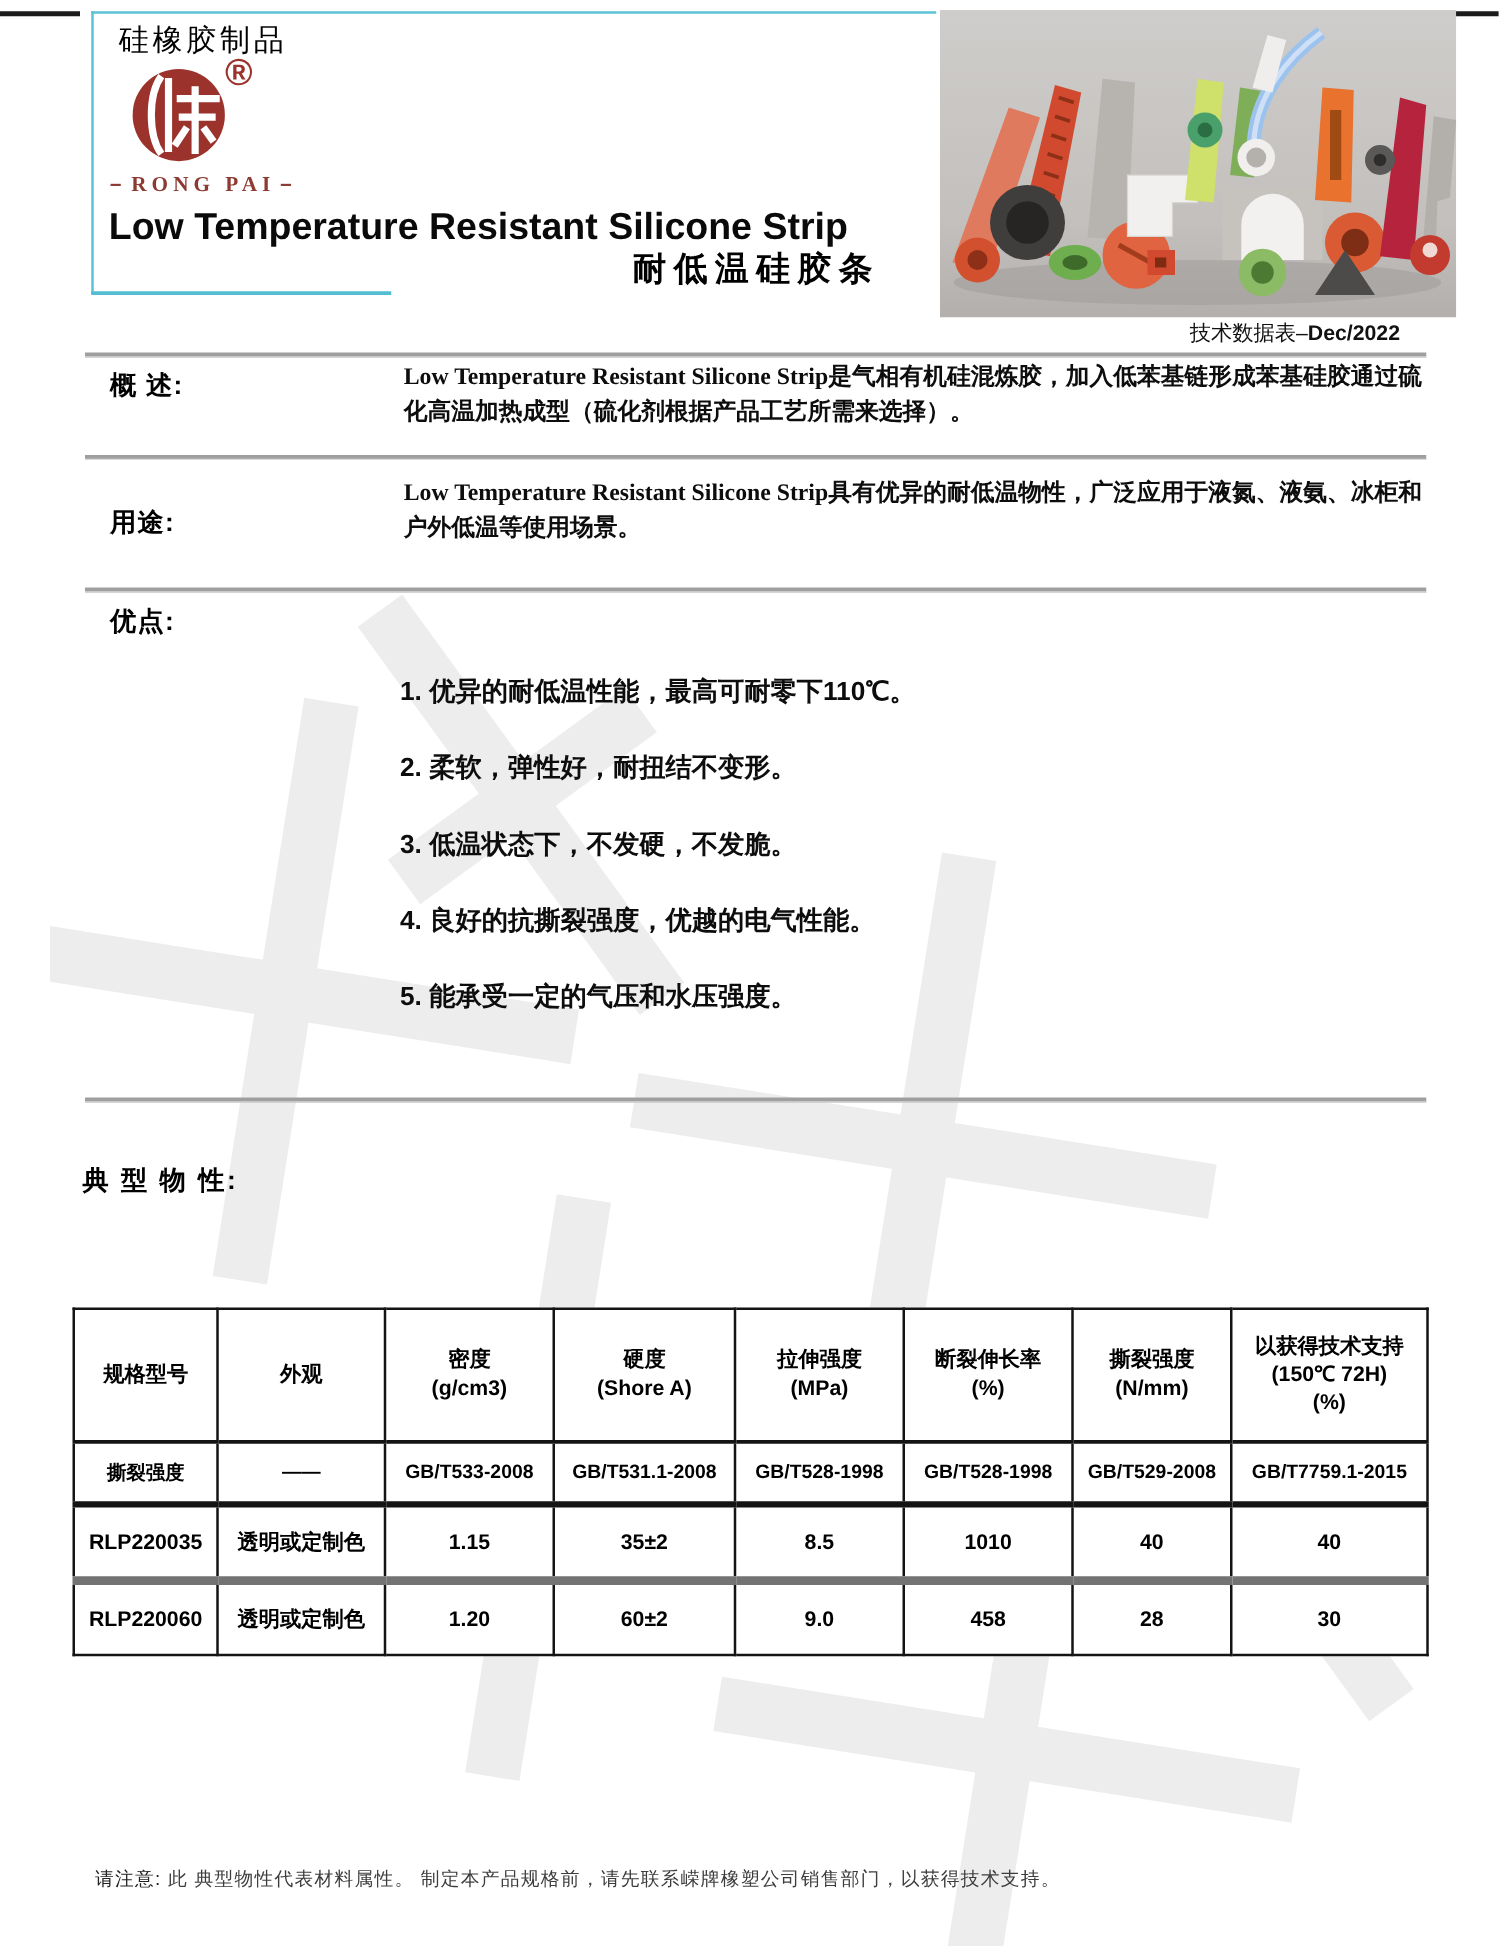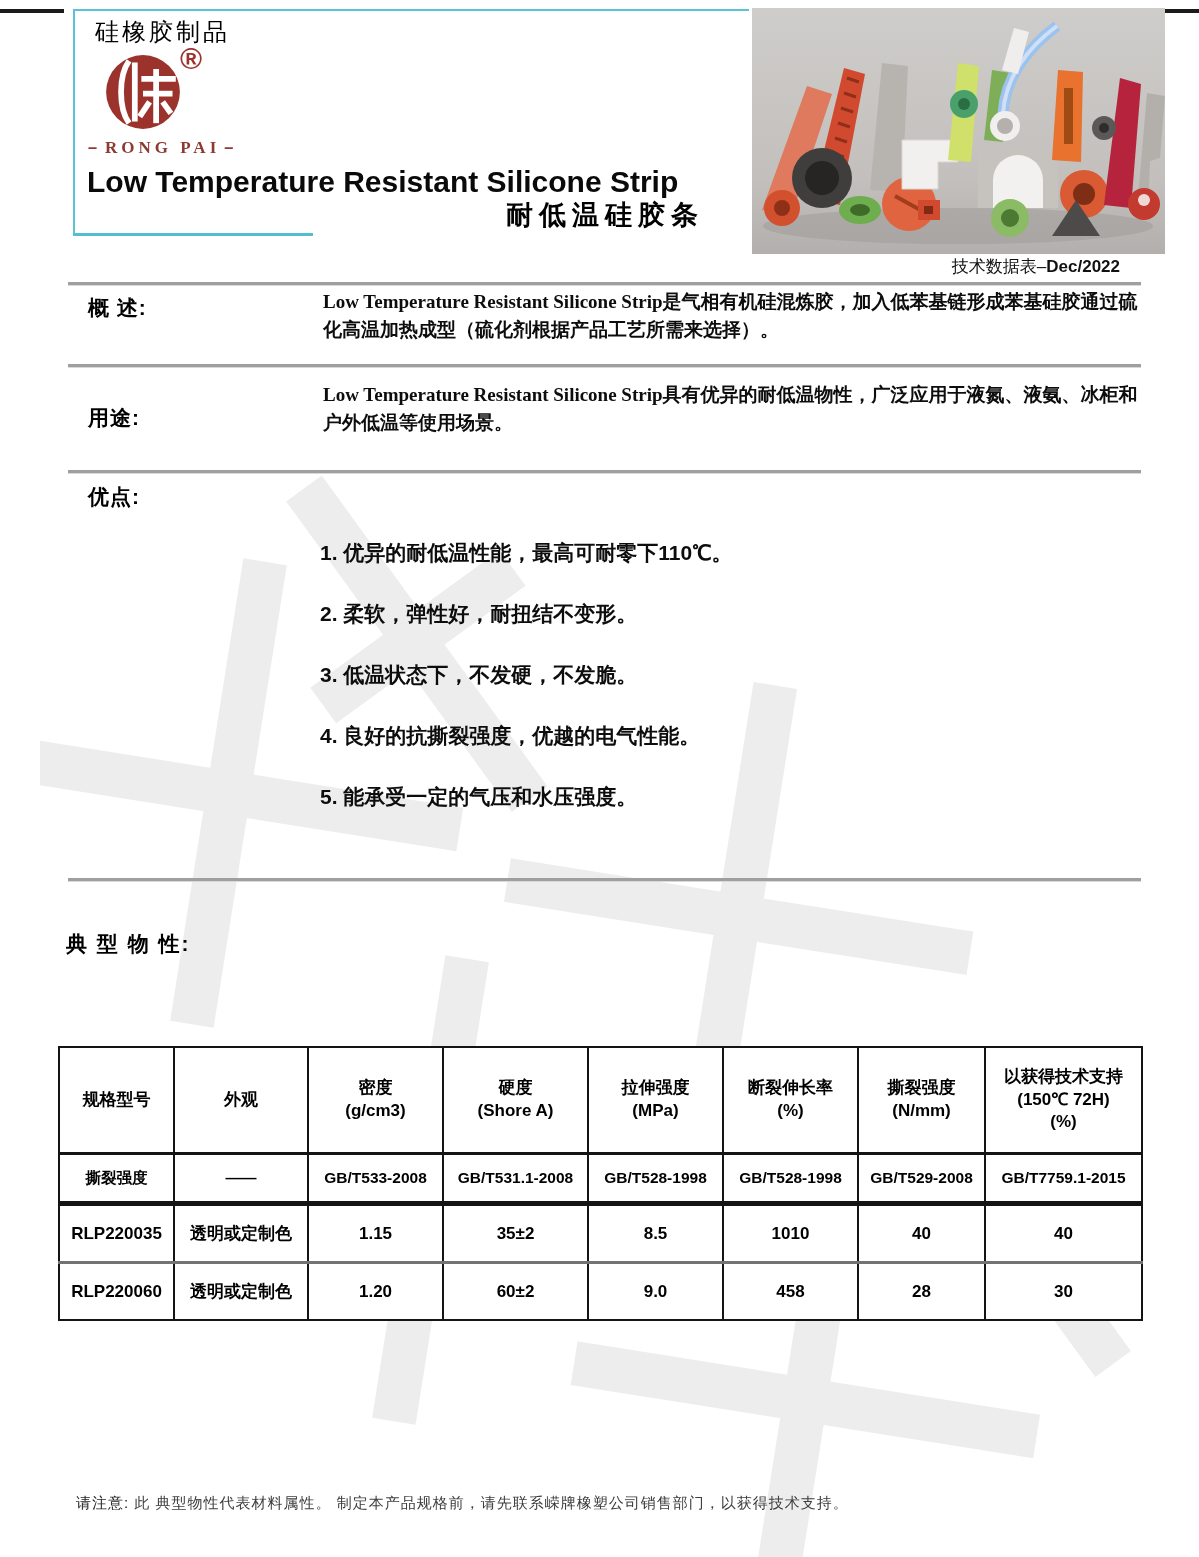--- a/index.html
+++ b/index.html
@@ -53,21 +53,21 @@
 
   
   .tbl-wrap{position:absolute;left:58px;top:1046px;}
   table.props{border-collapse:collapse;table-layout:fixed;width:1083px;background:#fff;}
   table.props td{border:2px solid #141414;text-align:center;vertical-align:middle;
                  padding:2px 1px;overflow:hidden;}
   tr.hd td{height:100px;font-size:17px;font-weight:bold;border-bottom:3px solid #141414;}
   tr.hd .hl{line-height:1.35;}
   tr.std td{height:42px;font-size:15.5px;font-weight:bold;border-bottom:5px solid #141414;
             font-family:"Liberation Sans",sans-serif;}
-  tr.dr1 td{height:51px;font-size:17px;font-weight:bold;border-bottom:3px solid #737373;}
+  tr.dr1 td{height:51px;font-size:17px;font-weight:bold;border-bottom:7px solid #737373;}
   tr.dr2 td{height:51px;font-size:17px;font-weight:bold;}
 
   
   .footer{position:absolute;left:76px;top:1494px;font-size:15px;color:#3d3d3d;letter-spacing:1px;}
   .footer .flabel{font-weight:normal;color:#222;}
 
   
   .watermark{position:absolute;left:40px;top:360px;z-index:0;pointer-events:none;}
   .content{position:relative;z-index:1;}
 </style>

